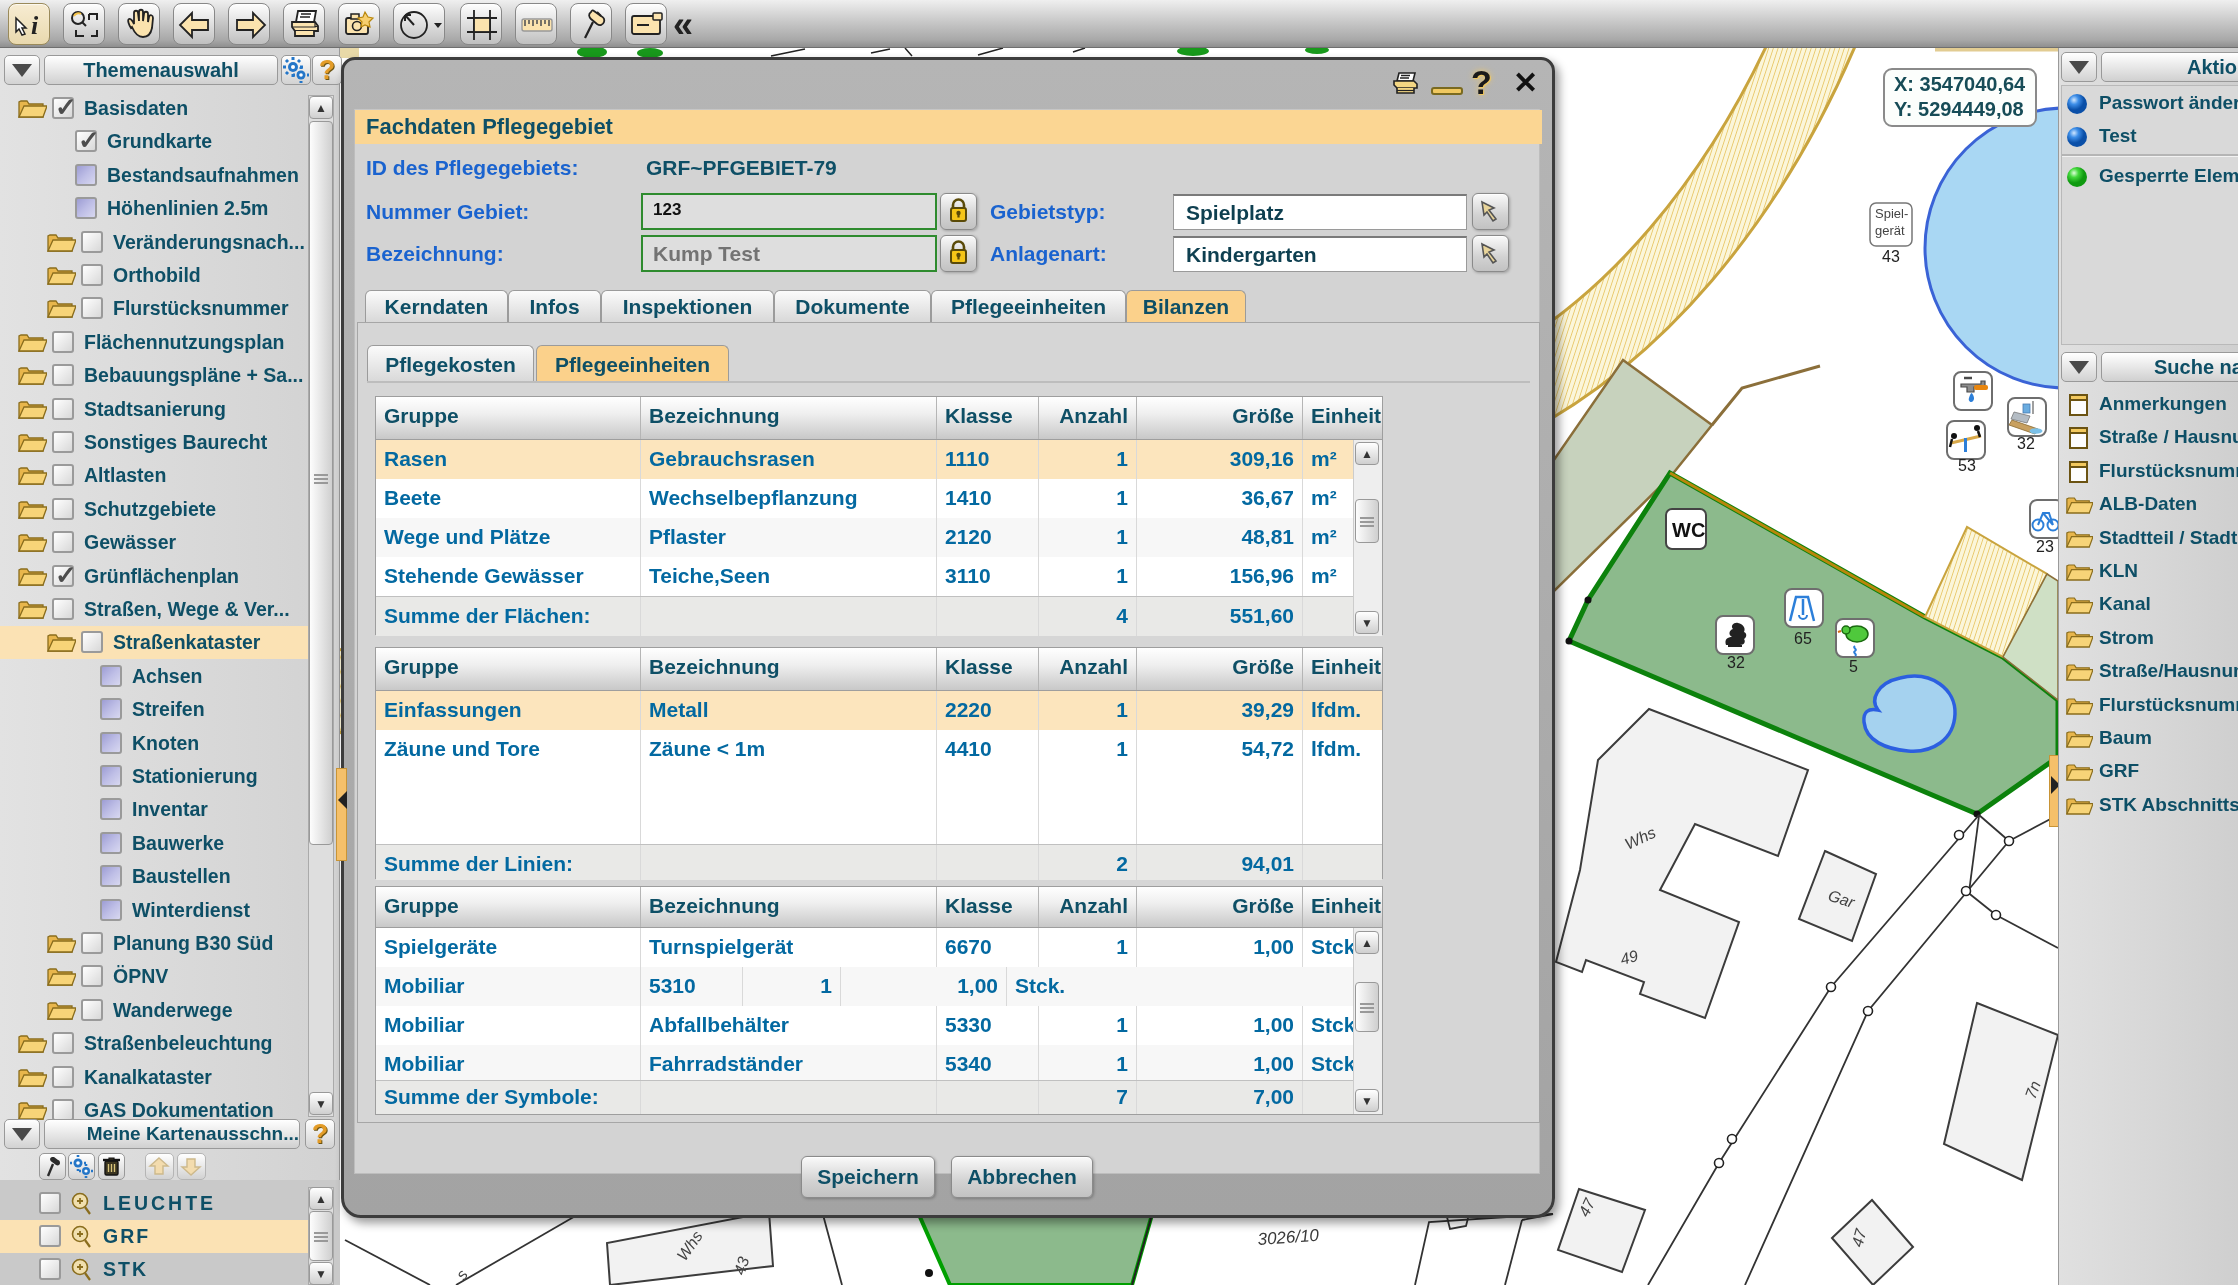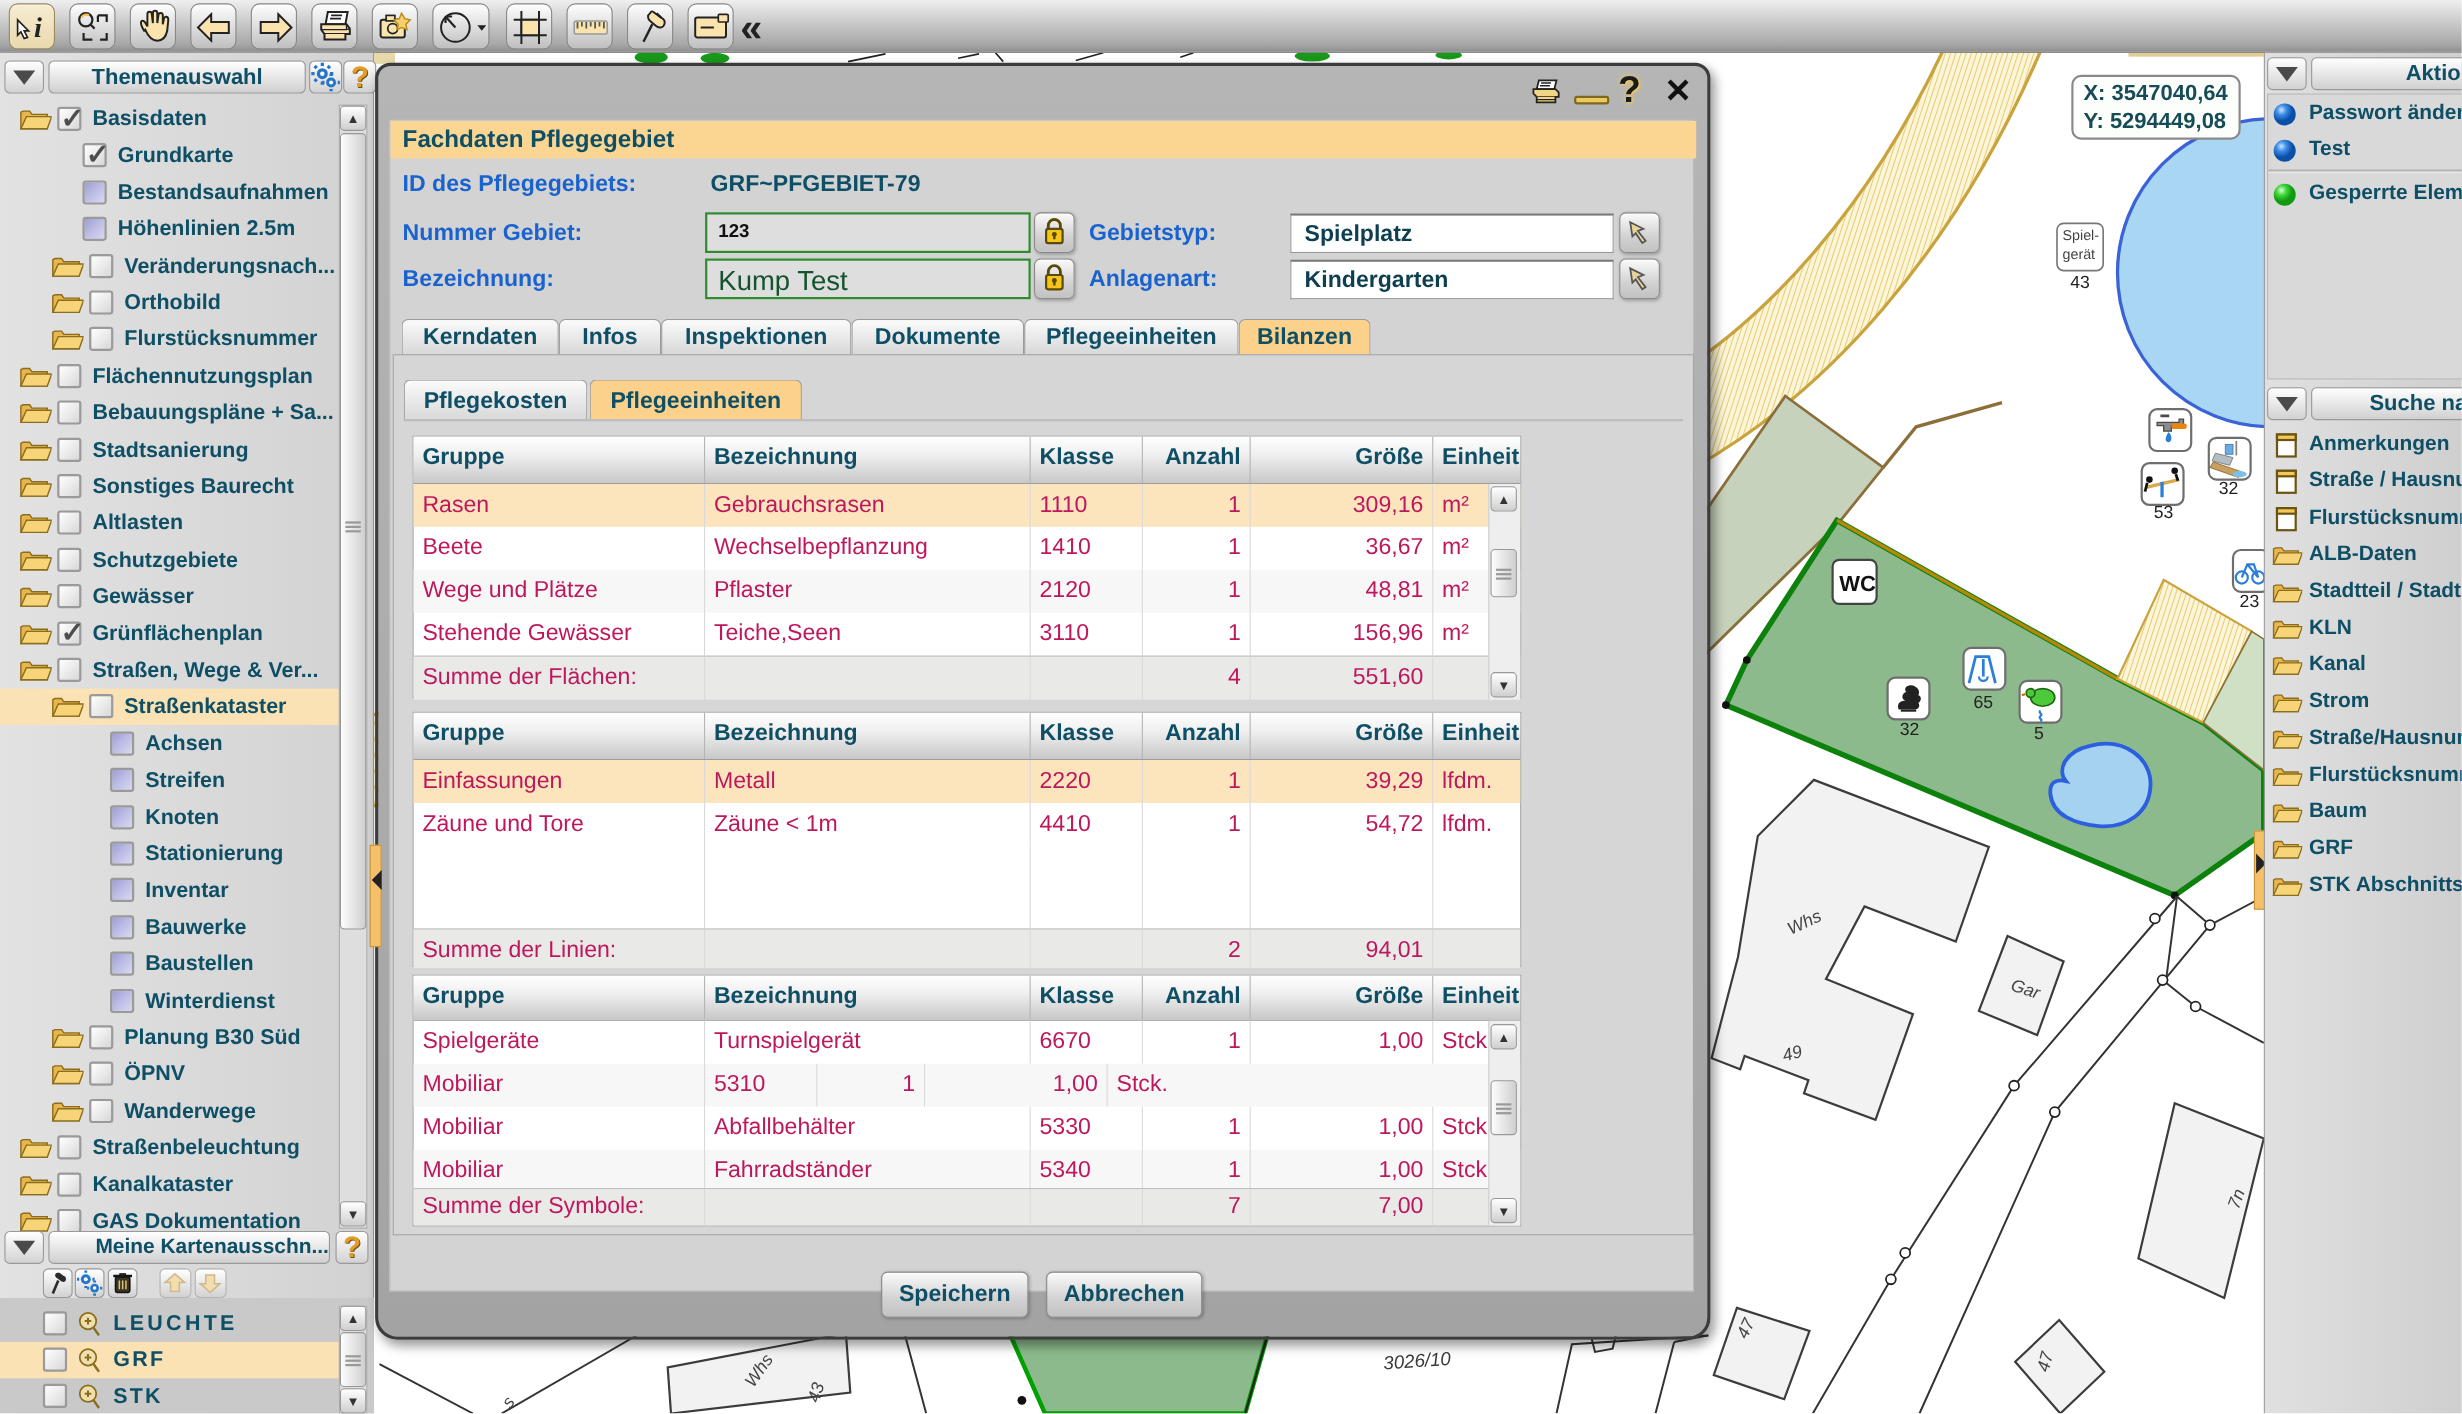--- a/index.html
+++ b/index.html
@@ -62,21 +62,21 @@
 
 
 .dtable { position:absolute; left:20px; width:1008px; background:#fff; border:1px solid #9e9e9e; }
 .trow { position:relative; width:100%; display:flex; }
 .trow > div { border-right:1px solid #d9d9d9; overflow:hidden; white-space:nowrap; }
 .thead { background:linear-gradient(#ffffff,#efefef 40%,#c8c8c8); border-bottom:1px solid #9e9e9e; }
 .thead > div { color:#0e4f66; font-weight:bold; font-size:21px; border-right:1px solid #b5b5b5; }
 .c1{width:265px;} .c2{width:296px;} .c3{width:102px;} .c4{width:98px;} .c5{width:166px;} .c6{width:50px; border-right:none !important; overflow:visible !important;}
 .num { text-align:right; }
 .cellpad { padding:7px 8px 0 8px; }
-.drow { font-size:21px; font-weight:normal; color:#be185d; }
+.drow { font-size:21px; font-weight:bold; color:#0369a1; }
 .sumrow { background:#e9e9e7; border-top:1px solid #c0c0c0; }
 </style>
 </head>
 <body>
 <div id="stage">
 
 <div id="maparea" class="abs" style="left:340px; top:48px; width:1719px; height:1237px; background:#fff;">
 <svg width="1719" height="1237" viewBox="340 48 1719 1237">
   <defs>
     <pattern id="hatch" width="4.5" height="4.5" patternUnits="userSpaceOnUse" patternTransform="rotate(18)">
@@ -780,21 +780,21 @@
     <div class="bluelbl" style="left:635px; top:90px;">Gebietstyp:</div>
     <div class="abs" style="left:818px; top:84px; width:294px; height:36px; background:#fff; border:1px solid #9a9a9a; border-top:2px solid #7a7a7a;">
           <span style="position:absolute; left:12px; top:5px; font-size:21px; font-weight:bold; color:#0e3f50;">Spielplatz</span>
         </div>
     <div class="gbtn" style="left:1117px; top:83px; width:37px; height:37px;"><svg width="33" height="33" viewBox="0 0 33 33">
             <path d="M8 8 L20 14 L15 16 L22 25 L19 27 L13 18 L10 21 Z" fill="#e8d49a" stroke="#555" stroke-width="1.6"></path>
           </svg></div>
 
     <div class="bluelbl" style="left:11px; top:132px;">Bezeichnung:</div>
     <div class="abs" style="left:286px; top:125px; width:296px; height:37px; background:#dedede; border:2px solid #2e8b2e;">
-          <span style="position:absolute; left:10px; top:5px; font-size:25px; font-weight:normal; color:#14532d;">Kump Test</span>
+          <span style="position:absolute; left:10px; top:5px; font-size:21px; font-weight:bold; color:#737373;">Kump Test</span>
         </div>
     <div class="gbtn" style="left:585px; top:125px; width:37px; height:37px;"><svg width="33" height="33" viewBox="0 0 33 33">
             <rect x="9" y="14" width="15" height="13" rx="2" fill="#f5c518" stroke="#5a4a08" stroke-width="2"></rect>
             <path d="M11 14 v-3 a5.5 5.5 0 0 1 11 0 v3" fill="none" stroke="#5a4a08" stroke-width="2.6"></path>
             <circle cx="16.5" cy="19" r="2.2" fill="#5a4a08"></circle>
             <rect x="15.4" y="19" width="2.2" height="4.5" fill="#5a4a08"></rect>
           </svg></div>
     <div class="bluelbl" style="left:635px; top:132px;">Anlagenart:</div>
     <div class="abs" style="left:818px; top:126px; width:294px; height:36px; background:#fff; border:1px solid #9a9a9a; border-top:2px solid #7a7a7a;">
           <span style="position:absolute; left:12px; top:5px; font-size:21px; font-weight:bold; color:#0e3f50;">Kindergarten</span>

